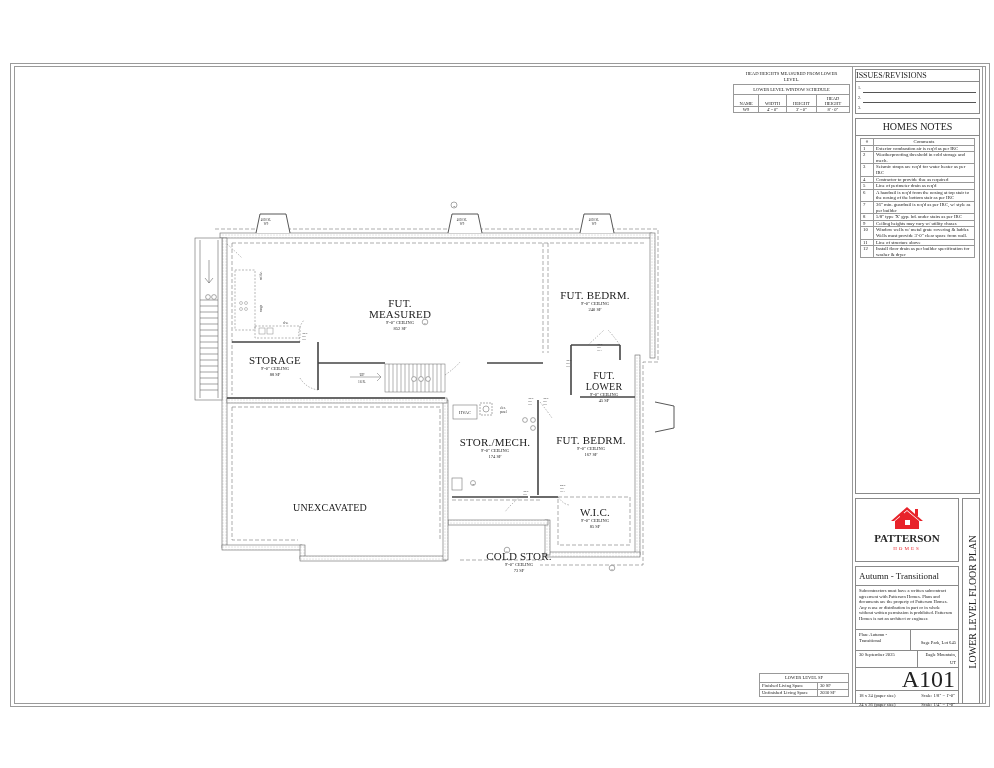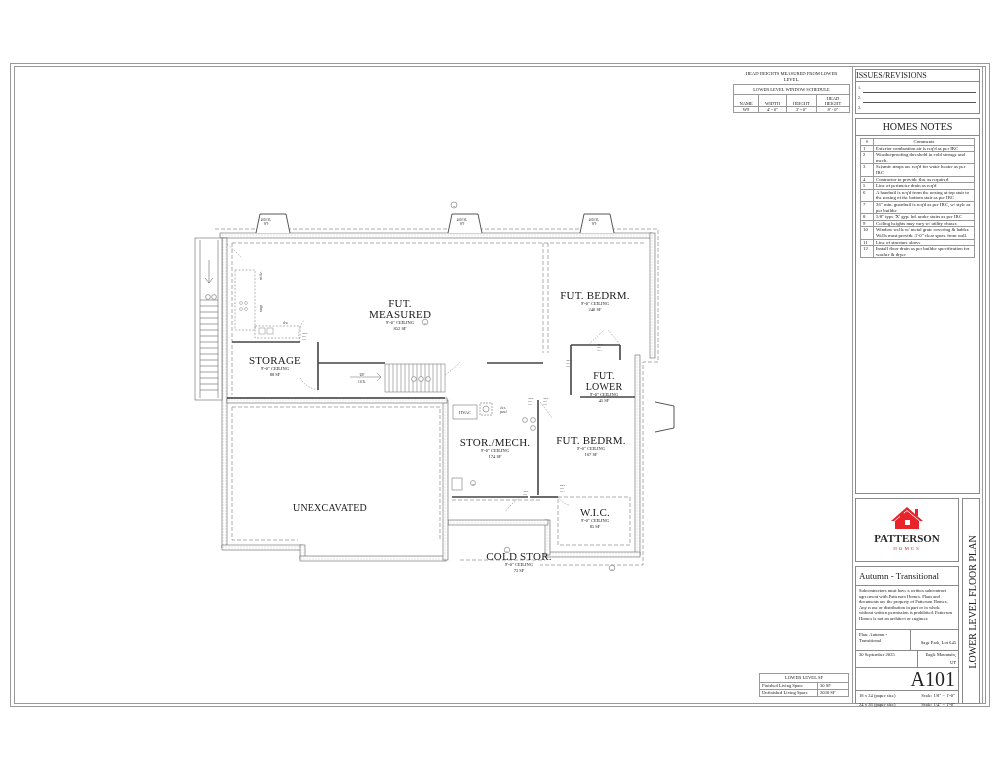--- a/index.html
+++ b/index.html
@@ -145,21 +145,21 @@
   <div style="font-size:9px; line-height:18px; padding-left:3px; border-bottom:1px solid #8a8a8a;font-family:Liberation Serif, serif;">Autumn - Transitional</div>
   <div style="font-size:4.6px; line-height:5.6px; padding:2px 3px; height:44px; border-bottom:1px solid #8a8a8a; box-sizing:border-box;">Subcontractors must have a written subcontract agreement with Patterson Homes. Plans and documents are the property of Patterson Homes. Any reuse or distribution in part or in whole without written permission is prohibited. Patterson Homes is not an architect or engineer.</div>
   <div style="display:flex; font-size:4.6px; line-height:5.6px; border-bottom:1px solid #8a8a8a;">
     <div style="width:55px; padding:2px 3px; border-right:1px solid #8a8a8a; height:20px; box-sizing:border-box;">Plan: Autumn - Transitional</div>
     <div style="flex:1; padding:10px 2px 0 2px; text-align:right;">Sage Park, Lot 645</div>
   </div>
   <div style="display:flex; font-size:4.6px; line-height:8px; border-bottom:1px solid #8a8a8a;">
     <div style="width:55px; padding:0 3px; border-right:1px solid #8a8a8a;">30 September 2025</div>
     <div style="flex:1; padding:0 2px; text-align:right;">Eagle Mountain, UT</div>
   </div>
-  <div style="font-size:20px; line-height:22px; text-align:right; padding-right:3px; border-bottom:1px solid #8a8a8a;">A101</div>
+  <div style="font-size:24px; line-height:22px; text-align:right; padding-right:3px; border-bottom:1px solid #8a8a8a;">A101</div>
   <div style="display:flex; font-size:4.6px; line-height:9px; padding:0 3px;">
     <div style="flex:1;">18 x 24 (paper size)</div>
     <div>Scale: 1/8" = 1'-0"</div>
   </div>
   <div style="display:flex; font-size:4.6px; line-height:9px; padding:0 3px;">
     <div style="flex:1;">24 x 36 (paper size)</div>
     <div>Scale: 1/4" = 1'-0"</div>
   </div>
 </div>
 

